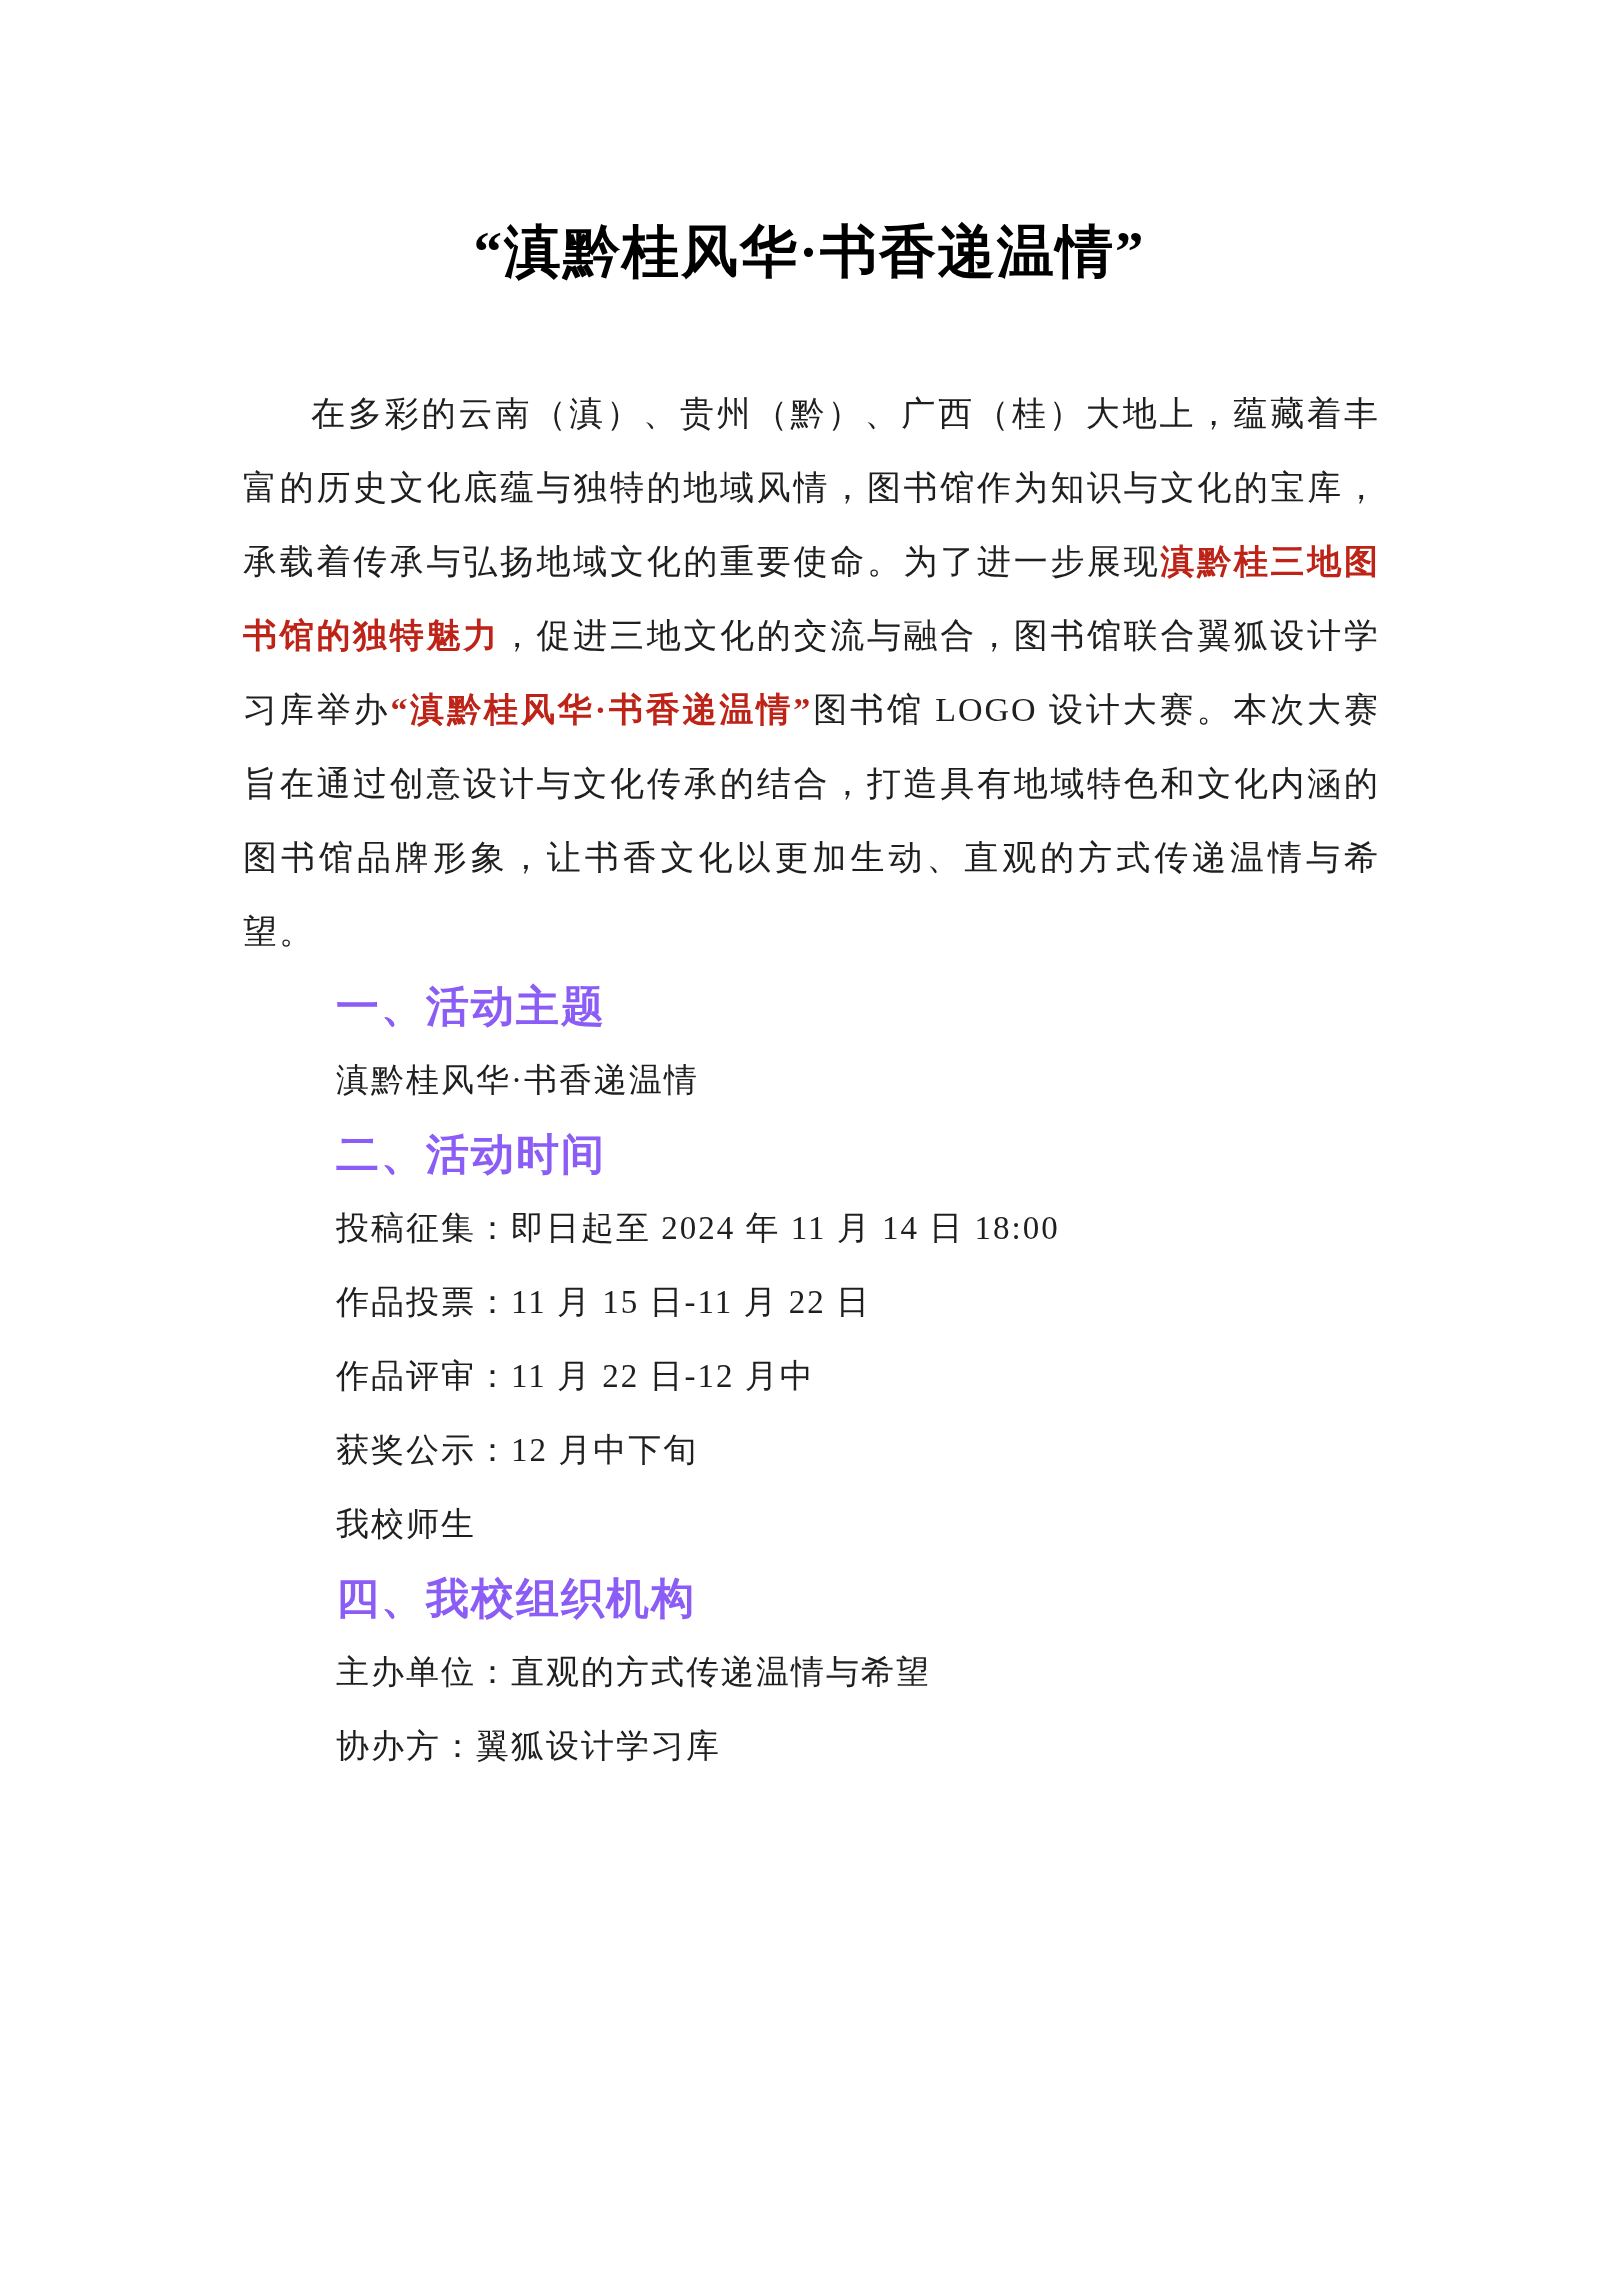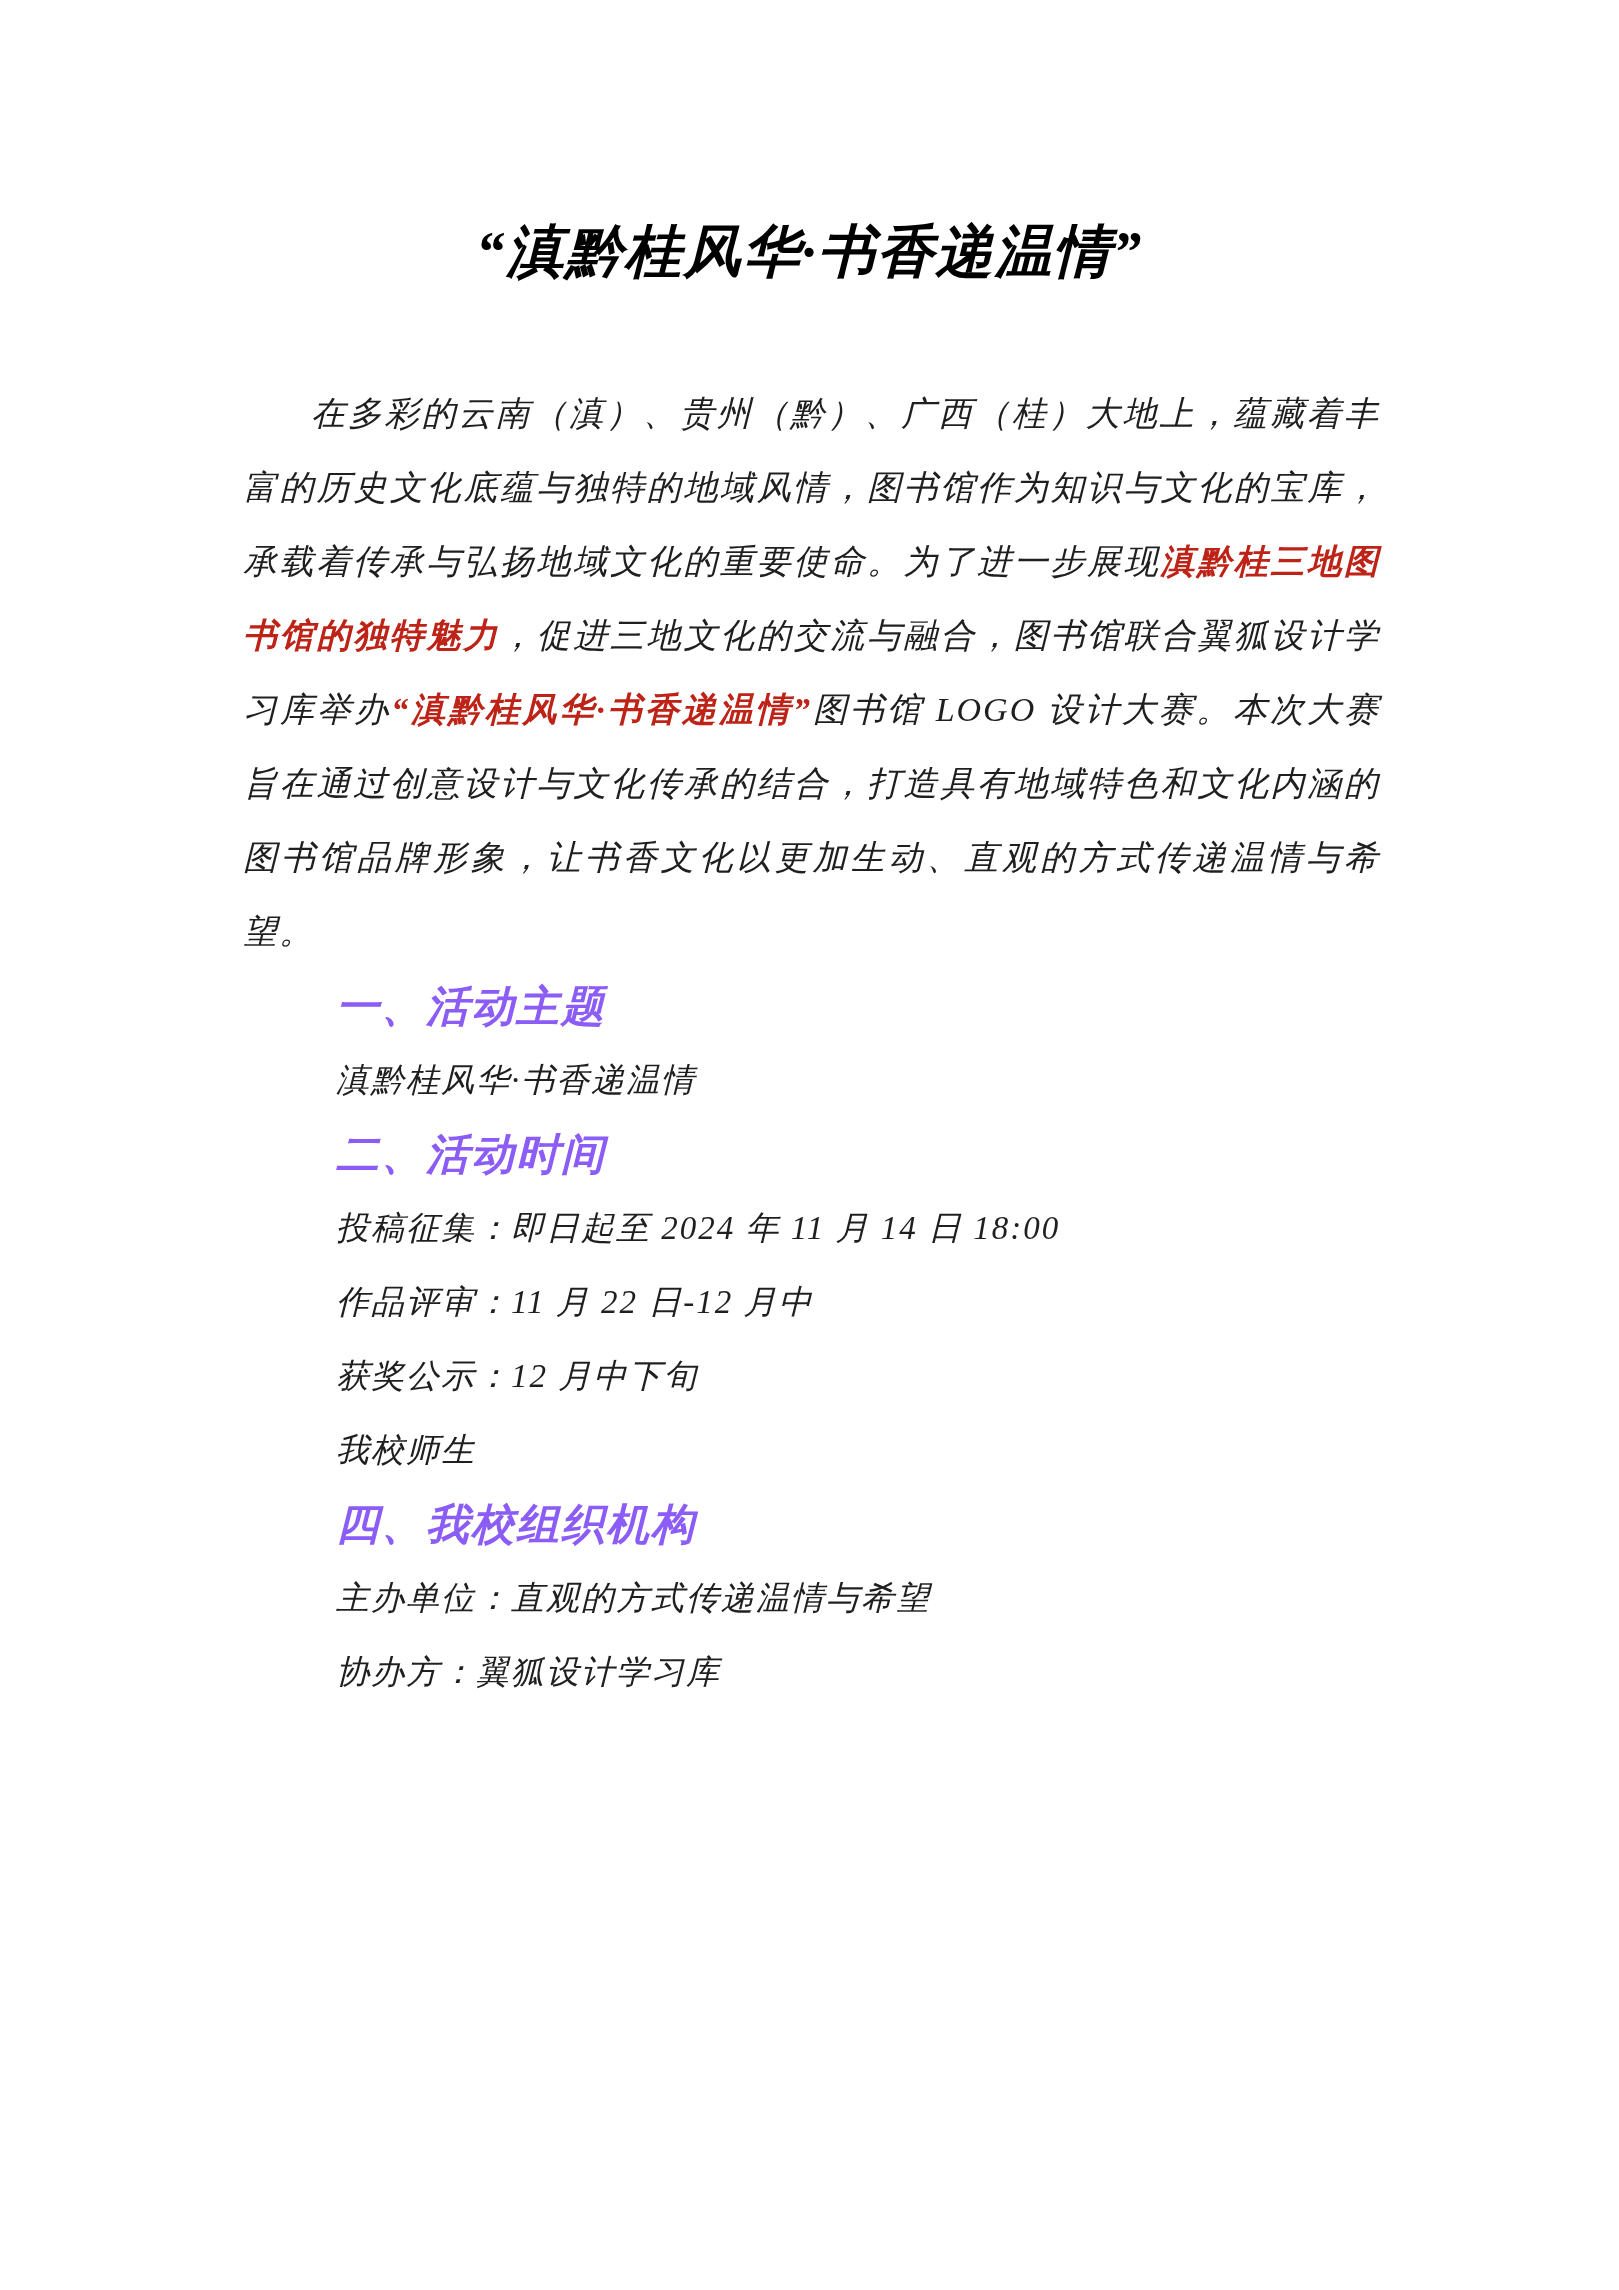--- a/index.html
+++ b/index.html
@@ -8,21 +8,20 @@
     background: #ffffff;
   }
   .page {
     position: relative;
     width: 1619px;
     height: 2225px;
     background: var(--page-background, #ffffff);
     overflow: hidden;
     font-family: "Liberation Serif", serif;
     color: var(--body-text, #1f1f1f);
-    font-style: italic;
   }
   .doc-title {
     margin: 0;
     padding-top: 208px;
     text-align: center;
     font-size: 57px;
     line-height: 87px;
     font-weight: 700;
     letter-spacing: 2px;
     color: var(--title-text, #000000);
@@ -74,20 +73,21 @@
     <span class="title-line">“滇黔桂风华·书香递温情”</span>
   </h1>
 
   <div class="content">
     <p class="intro"><span class="seg seg-normal">在多彩的云南（滇）、贵州（黔）、广西（桂）大地上，蕴藏着丰富的历史文化底蕴与独特的地域风情，图书馆作为知识与文化的宝库，承载着传承与弘扬地域文化的重要使命。为了进一步展现</span><span class="seg seg-red">滇黔桂三地图书馆的独特魅力</span><span class="seg seg-normal">，促进三地文化的交流与融合，图书馆联合翼狐设计学习库举办</span><span class="seg seg-red">“滇黔桂风华·书香递温情”</span><span class="seg seg-normal">图书馆 LOGO 设计大赛。本次大赛旨在通过创意设计与文化传承的结合，打造具有地域特色和文化内涵的图书馆品牌形象，让书香文化以更加生动、直观的方式传递温情与希望。</span></p>
     <div class="sections">
         <div class="section-line section-heading">一、活动主题</div>
         <div class="section-line section-item">滇黔桂风华·书香递温情</div>
         <div class="section-line section-heading">二、活动时间</div>
         <div class="section-line section-item">投稿征集：即日起至 2024 年 11 月 14 日 18:00</div>
+        <div class="section-line section-item">作品投票：11 月 15 日-11 月 22 日</div>
         <div class="section-line section-item">作品评审：11 月 22 日-12 月中</div>
         <div class="section-line section-item">获奖公示：12 月中下旬</div>
         <div class="section-line section-item">我校师生</div>
         <div class="section-line section-heading">四、我校组织机构</div>
         <div class="section-line section-item">主办单位：直观的方式传递温情与希望</div>
         <div class="section-line section-item">协办方：翼狐设计学习库</div>
       </div>
   </div>
 
 </div>

